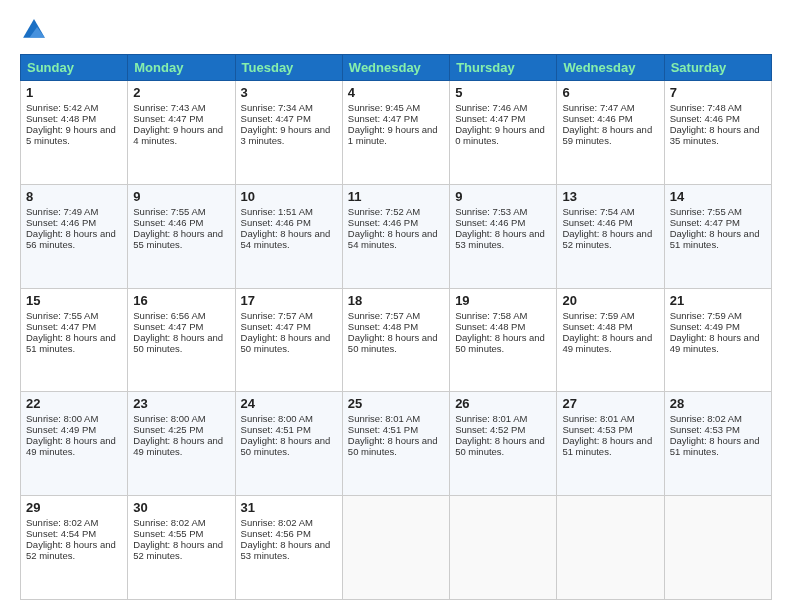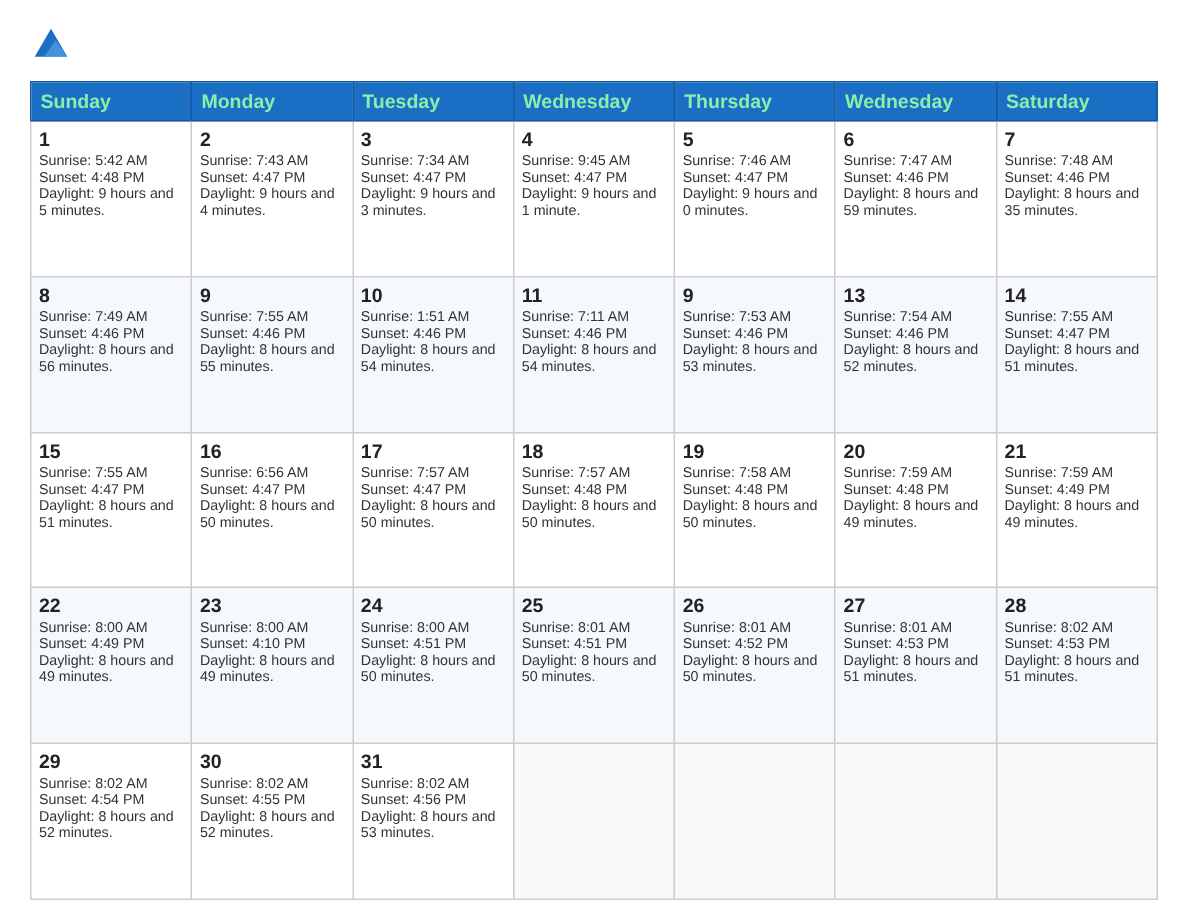--- a/index.html
+++ b/index.html
@@ -124,37 +124,37 @@
           <td><span class="day-num">3</span><span>Sunrise: 7:34 AM</span><br><span>Sunset: 4:47 PM</span><br><span>Daylight: 9 hours and 3 minutes.</span></td>
           <td><span class="day-num">4</span><span>Sunrise: 9:45 AM</span><br><span>Sunset: 4:47 PM</span><br><span>Daylight: 9 hours and 1 minute.</span></td>
           <td><span class="day-num">5</span><span>Sunrise: 7:46 AM</span><br><span>Sunset: 4:47 PM</span><br><span>Daylight: 9 hours and 0 minutes.</span></td>
           <td><span class="day-num">6</span><span>Sunrise: 7:47 AM</span><br><span>Sunset: 4:46 PM</span><br><span>Daylight: 8 hours and 59 minutes.</span></td>
           <td><span class="day-num">7</span><span>Sunrise: 7:48 AM</span><br><span>Sunset: 4:46 PM</span><br><span>Daylight: 8 hours and 35 minutes.</span></td>
         </tr>
         <tr>
           <td><span class="day-num">8</span><span>Sunrise: 7:49 AM</span><br><span>Sunset: 4:46 PM</span><br><span>Daylight: 8 hours and 56 minutes.</span></td>
           <td><span class="day-num">9</span><span>Sunrise: 7:55 AM</span><br><span>Sunset: 4:46 PM</span><br><span>Daylight: 8 hours and 55 minutes.</span></td>
           <td><span class="day-num">10</span><span>Sunrise: 1:51 AM</span><br><span>Sunset: 4:46 PM</span><br><span>Daylight: 8 hours and 54 minutes.</span></td>
-          <td><span class="day-num">11</span><span>Sunrise: 7:11 AM</span><br><span>Sunset: 4:46 PM</span><br><span>Daylight: 8 hours and 54 minutes.</span></td>
+          <td><span class="day-num">11</span><span>Sunrise: 7:52 AM</span><br><span>Sunset: 4:46 PM</span><br><span>Daylight: 8 hours and 54 minutes.</span></td>
           <td><span class="day-num">9</span><span>Sunrise: 7:53 AM</span><br><span>Sunset: 4:46 PM</span><br><span>Daylight: 8 hours and 53 minutes.</span></td>
           <td><span class="day-num">13</span><span>Sunrise: 7:54 AM</span><br><span>Sunset: 4:46 PM</span><br><span>Daylight: 8 hours and 52 minutes.</span></td>
           <td><span class="day-num">14</span><span>Sunrise: 7:55 AM</span><br><span>Sunset: 4:47 PM</span><br><span>Daylight: 8 hours and 51 minutes.</span></td>
         </tr>
         <tr>
           <td><span class="day-num">15</span><span>Sunrise: 7:55 AM</span><br><span>Sunset: 4:47 PM</span><br><span>Daylight: 8 hours and 51 minutes.</span></td>
           <td><span class="day-num">16</span><span>Sunrise: 6:56 AM</span><br><span>Sunset: 4:47 PM</span><br><span>Daylight: 8 hours and 50 minutes.</span></td>
           <td><span class="day-num">17</span><span>Sunrise: 7:57 AM</span><br><span>Sunset: 4:47 PM</span><br><span>Daylight: 8 hours and 50 minutes.</span></td>
           <td><span class="day-num">18</span><span>Sunrise: 7:57 AM</span><br><span>Sunset: 4:48 PM</span><br><span>Daylight: 8 hours and 50 minutes.</span></td>
           <td><span class="day-num">19</span><span>Sunrise: 7:58 AM</span><br><span>Sunset: 4:48 PM</span><br><span>Daylight: 8 hours and 50 minutes.</span></td>
           <td><span class="day-num">20</span><span>Sunrise: 7:59 AM</span><br><span>Sunset: 4:48 PM</span><br><span>Daylight: 8 hours and 49 minutes.</span></td>
           <td><span class="day-num">21</span><span>Sunrise: 7:59 AM</span><br><span>Sunset: 4:49 PM</span><br><span>Daylight: 8 hours and 49 minutes.</span></td>
         </tr>
         <tr>
           <td><span class="day-num">22</span><span>Sunrise: 8:00 AM</span><br><span>Sunset: 4:49 PM</span><br><span>Daylight: 8 hours and 49 minutes.</span></td>
-          <td><span class="day-num">23</span><span>Sunrise: 8:00 AM</span><br><span>Sunset: 4:10 PM</span><br><span>Daylight: 8 hours and 49 minutes.</span></td>
+          <td><span class="day-num">23</span><span>Sunrise: 8:00 AM</span><br><span>Sunset: 4:25 PM</span><br><span>Daylight: 8 hours and 49 minutes.</span></td>
           <td><span class="day-num">24</span><span>Sunrise: 8:00 AM</span><br><span>Sunset: 4:51 PM</span><br><span>Daylight: 8 hours and 50 minutes.</span></td>
           <td><span class="day-num">25</span><span>Sunrise: 8:01 AM</span><br><span>Sunset: 4:51 PM</span><br><span>Daylight: 8 hours and 50 minutes.</span></td>
           <td><span class="day-num">26</span><span>Sunrise: 8:01 AM</span><br><span>Sunset: 4:52 PM</span><br><span>Daylight: 8 hours and 50 minutes.</span></td>
           <td><span class="day-num">27</span><span>Sunrise: 8:01 AM</span><br><span>Sunset: 4:53 PM</span><br><span>Daylight: 8 hours and 51 minutes.</span></td>
           <td><span class="day-num">28</span><span>Sunrise: 8:02 AM</span><br><span>Sunset: 4:53 PM</span><br><span>Daylight: 8 hours and 51 minutes.</span></td>
         </tr>
         <tr>
           <td><span class="day-num">29</span><span>Sunrise: 8:02 AM</span><br><span>Sunset: 4:54 PM</span><br><span>Daylight: 8 hours and 52 minutes.</span></td>
           <td><span class="day-num">30</span><span>Sunrise: 8:02 AM</span><br><span>Sunset: 4:55 PM</span><br><span>Daylight: 8 hours and 52 minutes.</span></td>
           <td><span class="day-num">31</span><span>Sunrise: 8:02 AM</span><br><span>Sunset: 4:56 PM</span><br><span>Daylight: 8 hours and 53 minutes.</span></td>

